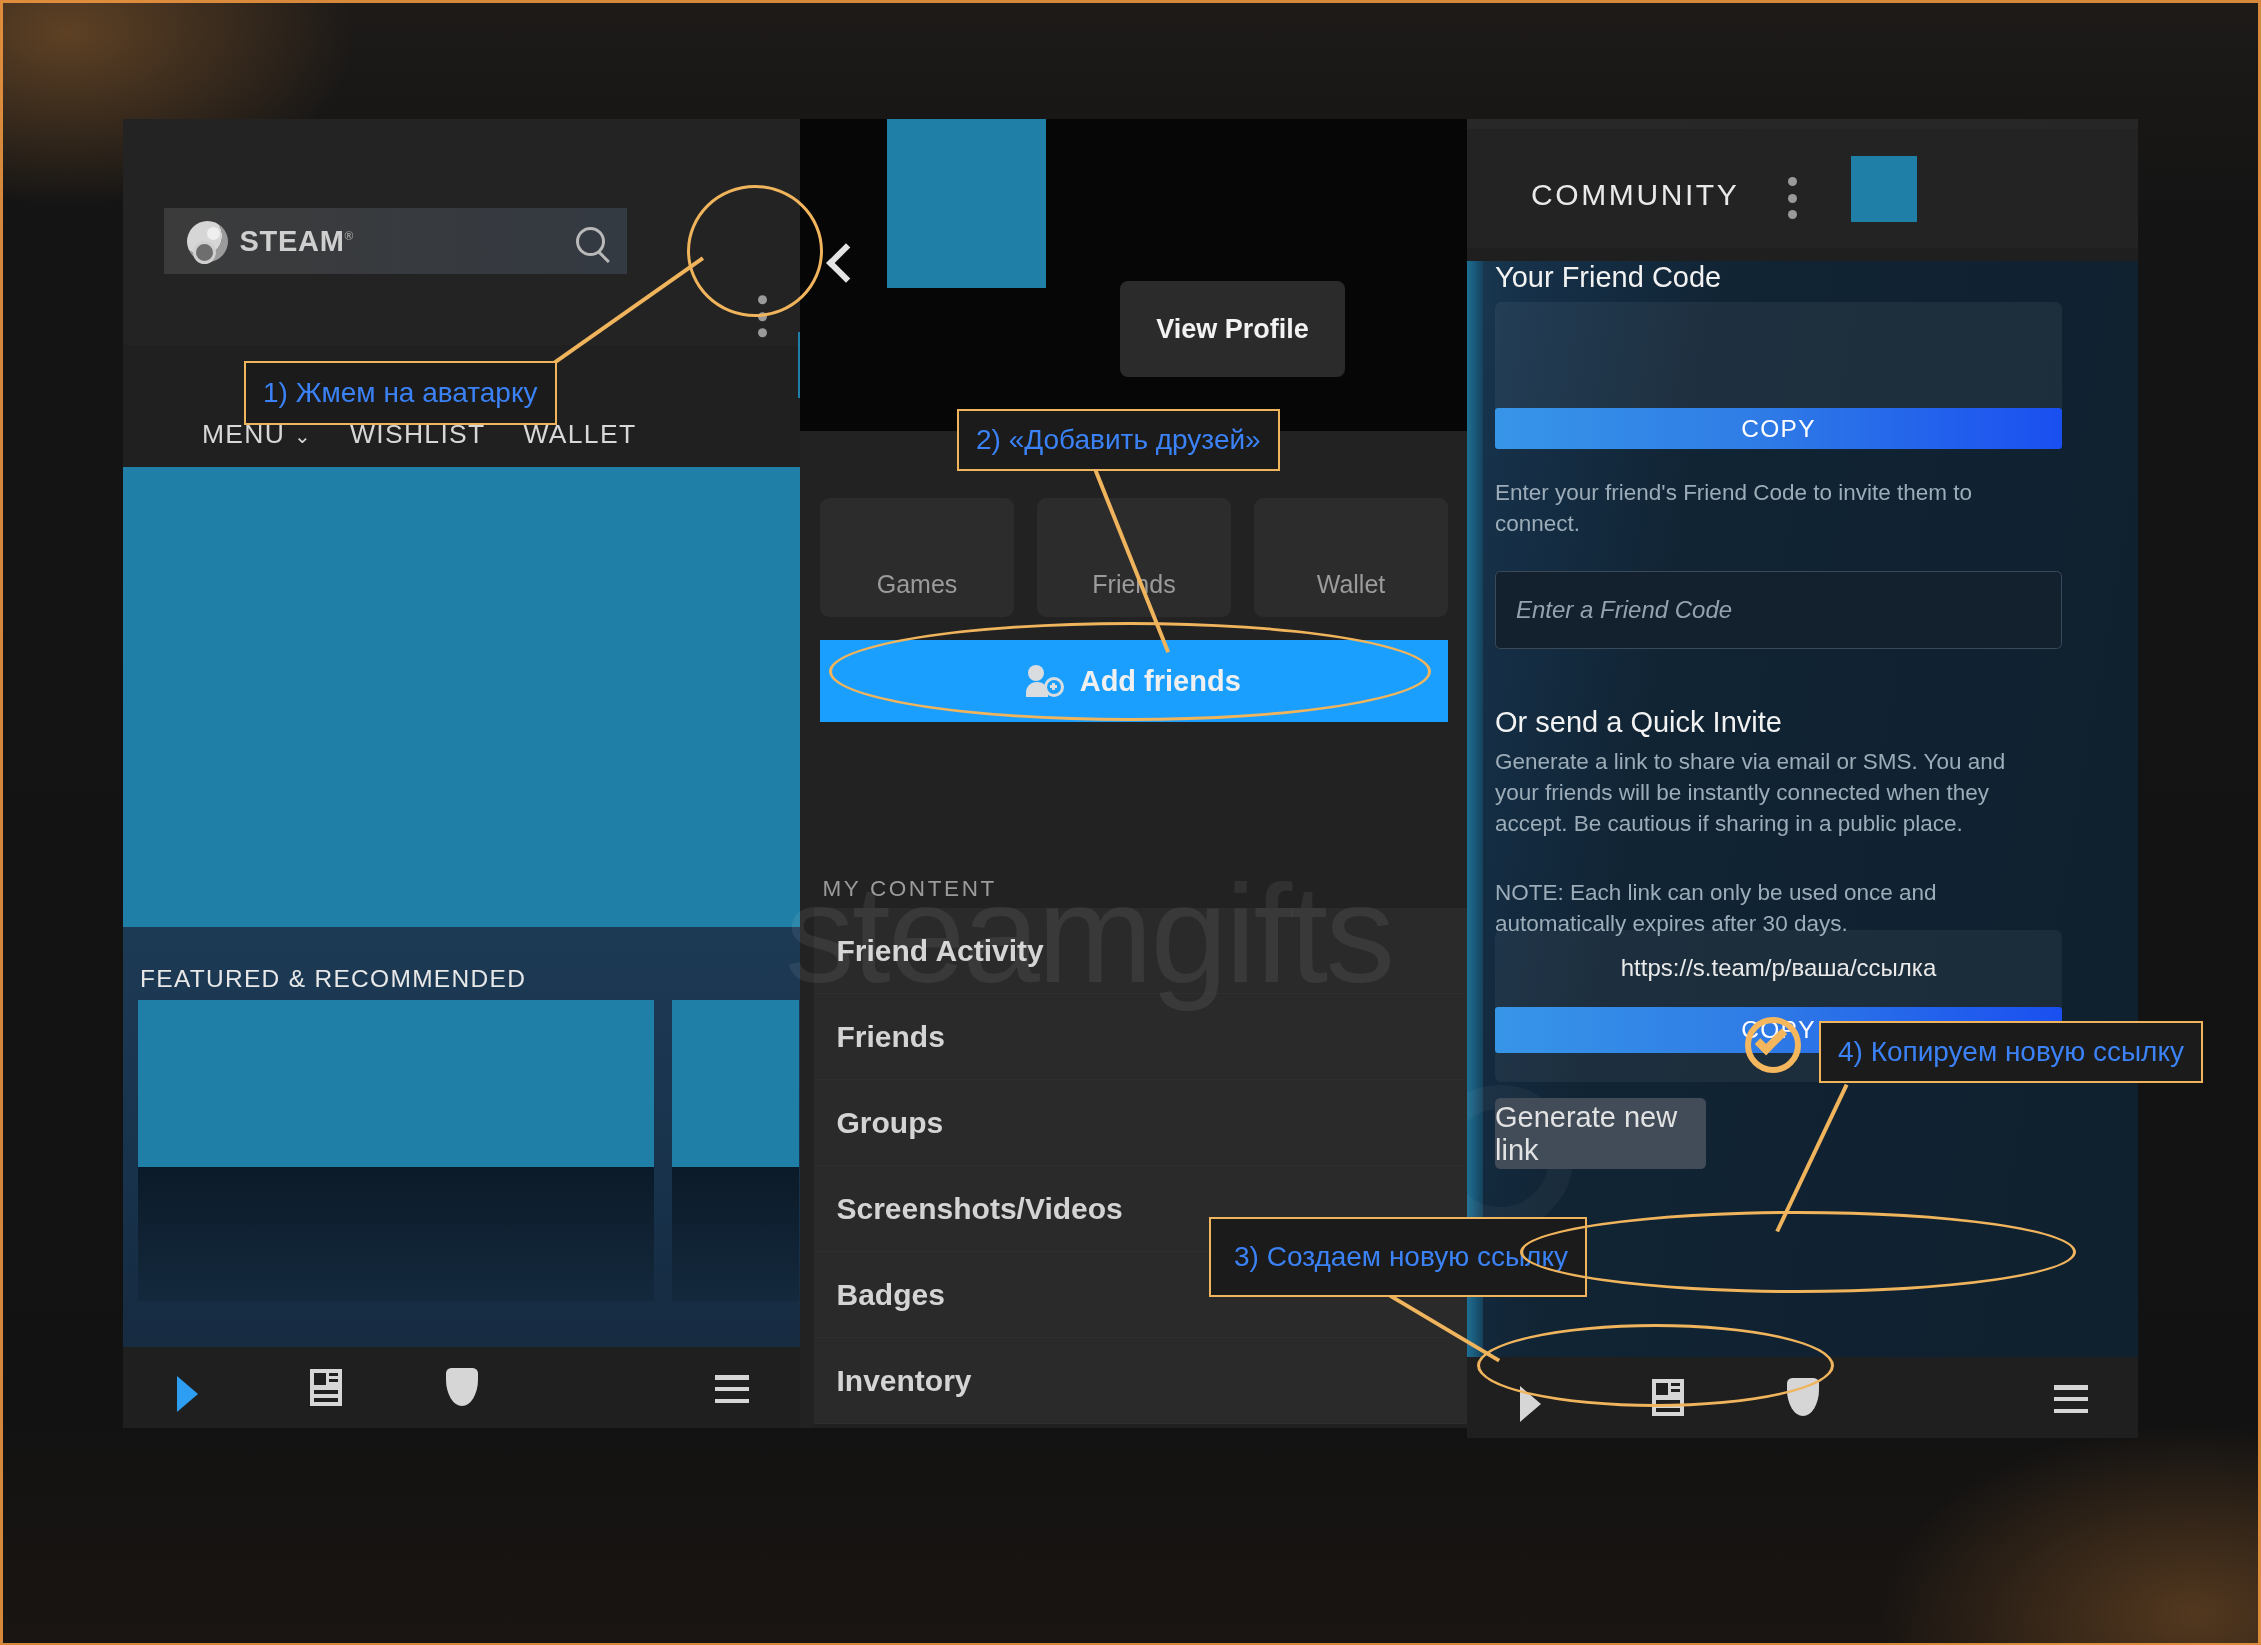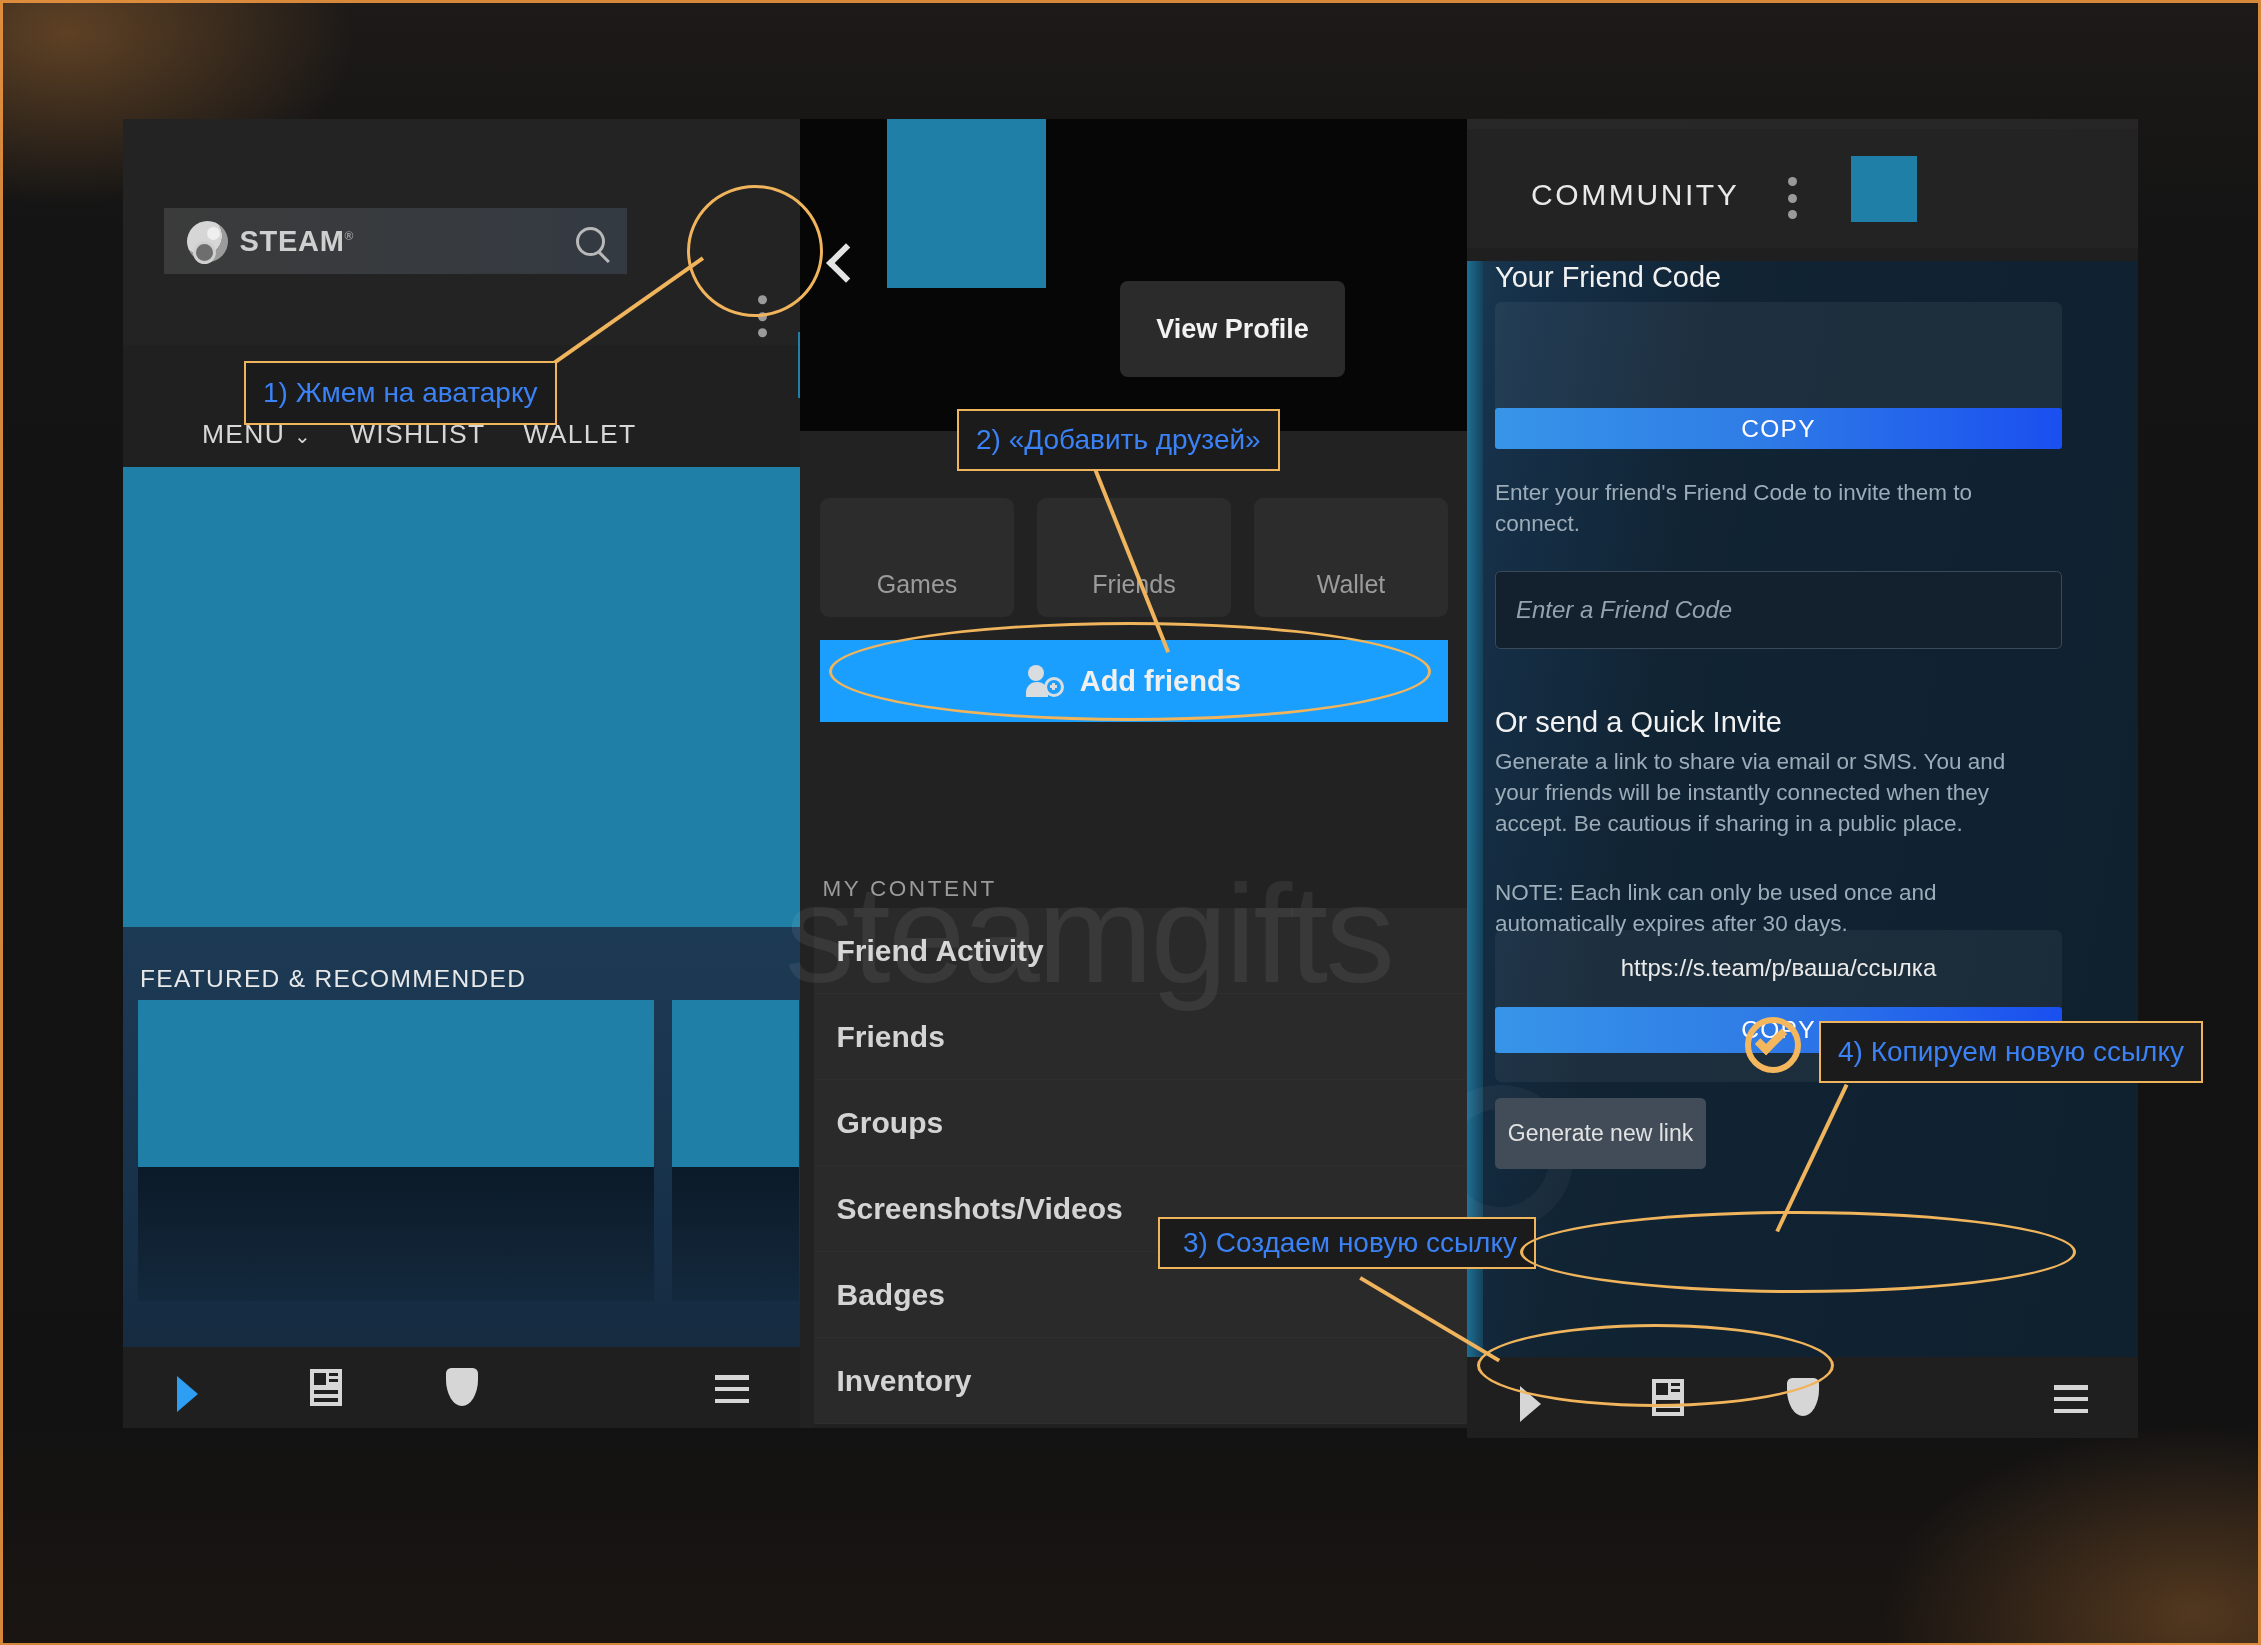--- a/index.html
+++ b/index.html
@@ -202,21 +202,21 @@
     background:rgba(255,255,255,.05);border-radius:6.6px;
   }
   #link-text{
     position:absolute;left:0;top:24px;width:100%;text-align:center;
     color:#eaeaea;font-size:24px;
   }
   #gen-link-btn{
     position:absolute;left:28px;top:837px;width:211px;height:71px;
     background:#414c58;border-radius:5.3px;
     display:flex;align-items:center;justify-content:center;
-    color:#e2e2e2;font-size:23px;
+    color:#e2e2e2;font-size:29px;
   }
   #right-bottombar{
     position:absolute;left:0;bottom:0;width:100%;height:81px;background:#1f1f1f;
     display:flex;align-items:center;justify-content:space-around;
   }
   #right-watermark-steam{
     position:absolute;left:-40px;top:824px;width:146px;height:146px;border-radius:50%;
     border:24px solid rgba(255,255,255,.04);
   }
 
@@ -496,21 +496,21 @@
     <line x1="2055" y1="1930" x2="2265" y2="2055" stroke="#f0b45c" stroke-width="6"></line>
     <line x1="2790" y1="1638" x2="2685" y2="1860" stroke="#f0b45c" stroke-width="6"></line>
   </svg>
 
   <div class="ellipse" style="left:687px;top:185px;width:136px;height:132px;"></div>
   <div class="cap" style="left:244px;top:361px;height:64px;">1) Жмем на аватарку</div>
 
   <div class="cap" style="left:957px;top:409px;height:62px;">2) «Добавить друзей»</div>
   <div class="ellipse" style="left:829px;top:622px;width:602px;height:99px;"></div>
 
-  <div class="cap" style="left:1158px;top:1217px;height:52px;padding-left:23px;">3) Создаем новую ссылку</div>
+  <div class="cap" style="left:1209px;top:1217px;height:80px;padding-left:23px;">3) Создаем новую ссылку</div>
   <div class="ellipse" style="left:1477px;top:1324px;width:357px;height:83px;"></div>
 
   <div class="ring" style="left:1745px;top:1017px;width:56px;height:56px;"></div>
   <div class="check" style="left:1756px;top:1031px;"></div>
   <div class="cap" style="left:1819px;top:1021px;height:62px;">4) Копируем новую ссылку</div>
   <div class="ellipse" style="left:1520px;top:1211px;width:556px;height:82px;"></div>
 </div>
 
 
 </body></html>

